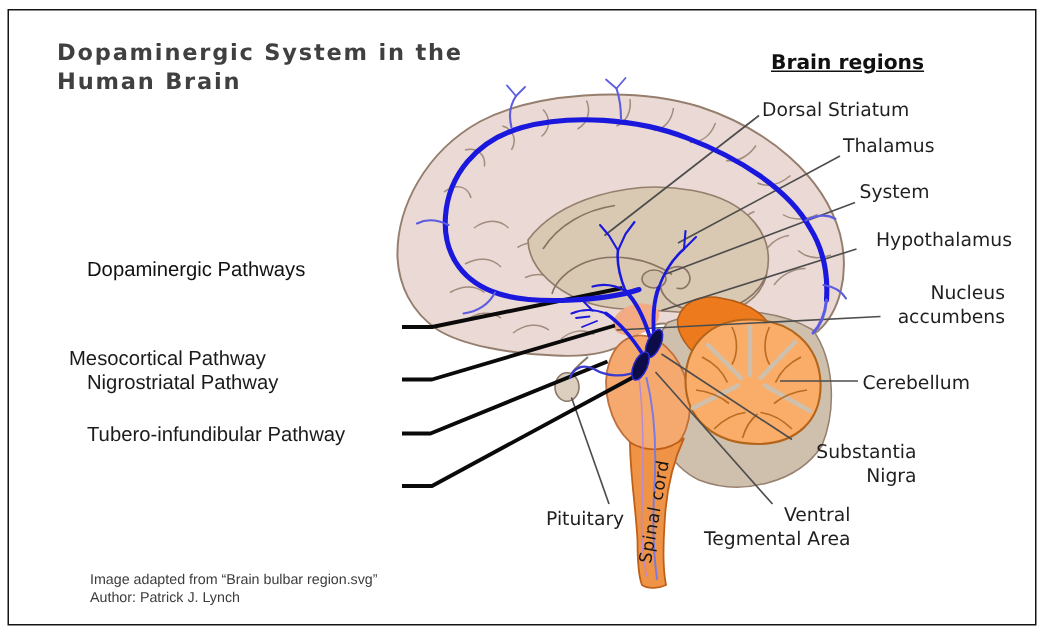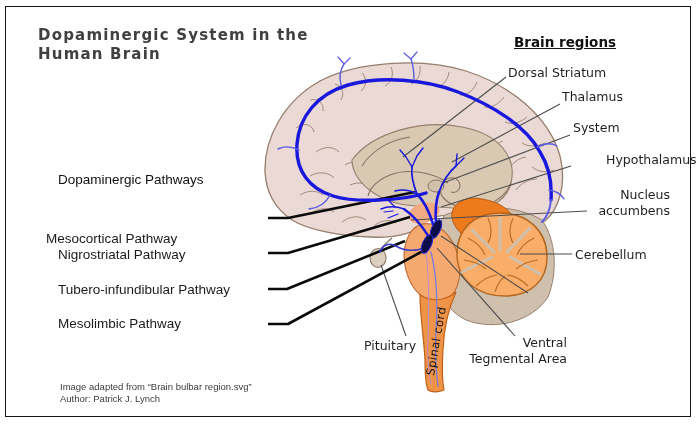--- a/index.html
+++ b/index.html
@@ -28,21 +28,21 @@
   .abs{position:absolute;}
   #title{left:38px;top:26px;width:280px;font-size:15px;font-weight:bold;
          letter-spacing:1.2px;line-height:19px;color:#404040;}
   .rlabel{font-size:12.5px;color:#1f1f1f;line-height:16px;text-align:right;}
   .llabel{font-family:"Liberation Sans",sans-serif;font-size:13.5px;color:#1b1b1b;}
   .lhead{font-family:"Liberation Sans",sans-serif;font-size:13.5px;font-weight:normal;color:#111;}
   #regions-heading{left:514px;top:34px;font-size:13.5px;font-weight:bold;color:#111;text-decoration:underline;}
   #lbl-dorsal-striatum{left:508px;top:65px;}
   #lbl-thalamus{left:562px;top:89px;}
   #lbl-putamen{left:573px;top:120px;}
-  #lbl-hypothalamus{left:606px;top:152px;}
+  #lbl-hypothalamus{left:584px;top:152px;}
   #lbl-nucleus-accumbens{left:590px;top:187px;width:80px;}
   #lbl-cerebellum{left:575px;top:247px;}
   #lbl-substantia-nigra{left:529px;top:293px;width:82px;}
   #lbl-vta{left:465px;top:335px;width:102px;text-align:right;}
   #lbl-pituitary{left:364px;top:338px;}
   #lbl-spinal-cord{left:436px;top:341px;transform:translate(-50%,-50%) rotate(-80deg);
          font-size:11.5px;color:#151515;letter-spacing:.5px;white-space:nowrap;}
   #pathways-heading{left:58px;top:172px;}
   #lbl-mesocortical{left:46px;top:211px;margin-top:20px;}
   #lbl-nigrostriatal{left:58px;top:247px;}
@@ -216,27 +216,27 @@
 
   <div id="title" class="abs">Dopaminergic System in the Human Brain</div>
 
   <div id="regions-heading" class="abs">Brain regions</div>
   <div id="lbl-dorsal-striatum" class="abs rlabel">Dorsal Striatum</div>
   <div id="lbl-thalamus" class="abs rlabel">Thalamus</div>
   <div id="lbl-putamen" class="abs rlabel">System</div>
   <div id="lbl-hypothalamus" class="abs rlabel">Hypothalamus</div>
   <div id="lbl-nucleus-accumbens" class="abs rlabel">Nucleus accumbens</div>
   <div id="lbl-cerebellum" class="abs rlabel">Cerebellum</div>
+  <div id="lbl-substantia-nigra" class="abs rlabel">Substantia Nigra</div>
   <div id="lbl-vta" class="abs rlabel">Ventral Tegmental Area</div>
   <div id="lbl-pituitary" class="abs rlabel">Pituitary</div>
   <div id="lbl-spinal-cord" class="abs">Spinal cord</div>
 
   <div id="pathways-heading" class="abs lhead">Dopaminergic Pathways</div>
   <div id="lbl-mesocortical" class="abs llabel">Mesocortical Pathway</div>
   <div id="lbl-nigrostriatal" class="abs llabel">Nigrostriatal Pathway</div>
   <div id="lbl-tubero" class="abs llabel">Tubero-infundibular Pathway</div>
-  <div id="lbl-mesolimbic" class="abs llabel">Mesolimbic Pathway</div>
 
   <div id="attribution" class="abs">
     <div>Image adapted from “Brain bulbar region.svg”</div>
     <div>Author: Patrick J. Lynch</div>
   </div>
 </div>
 
 </body></html>

